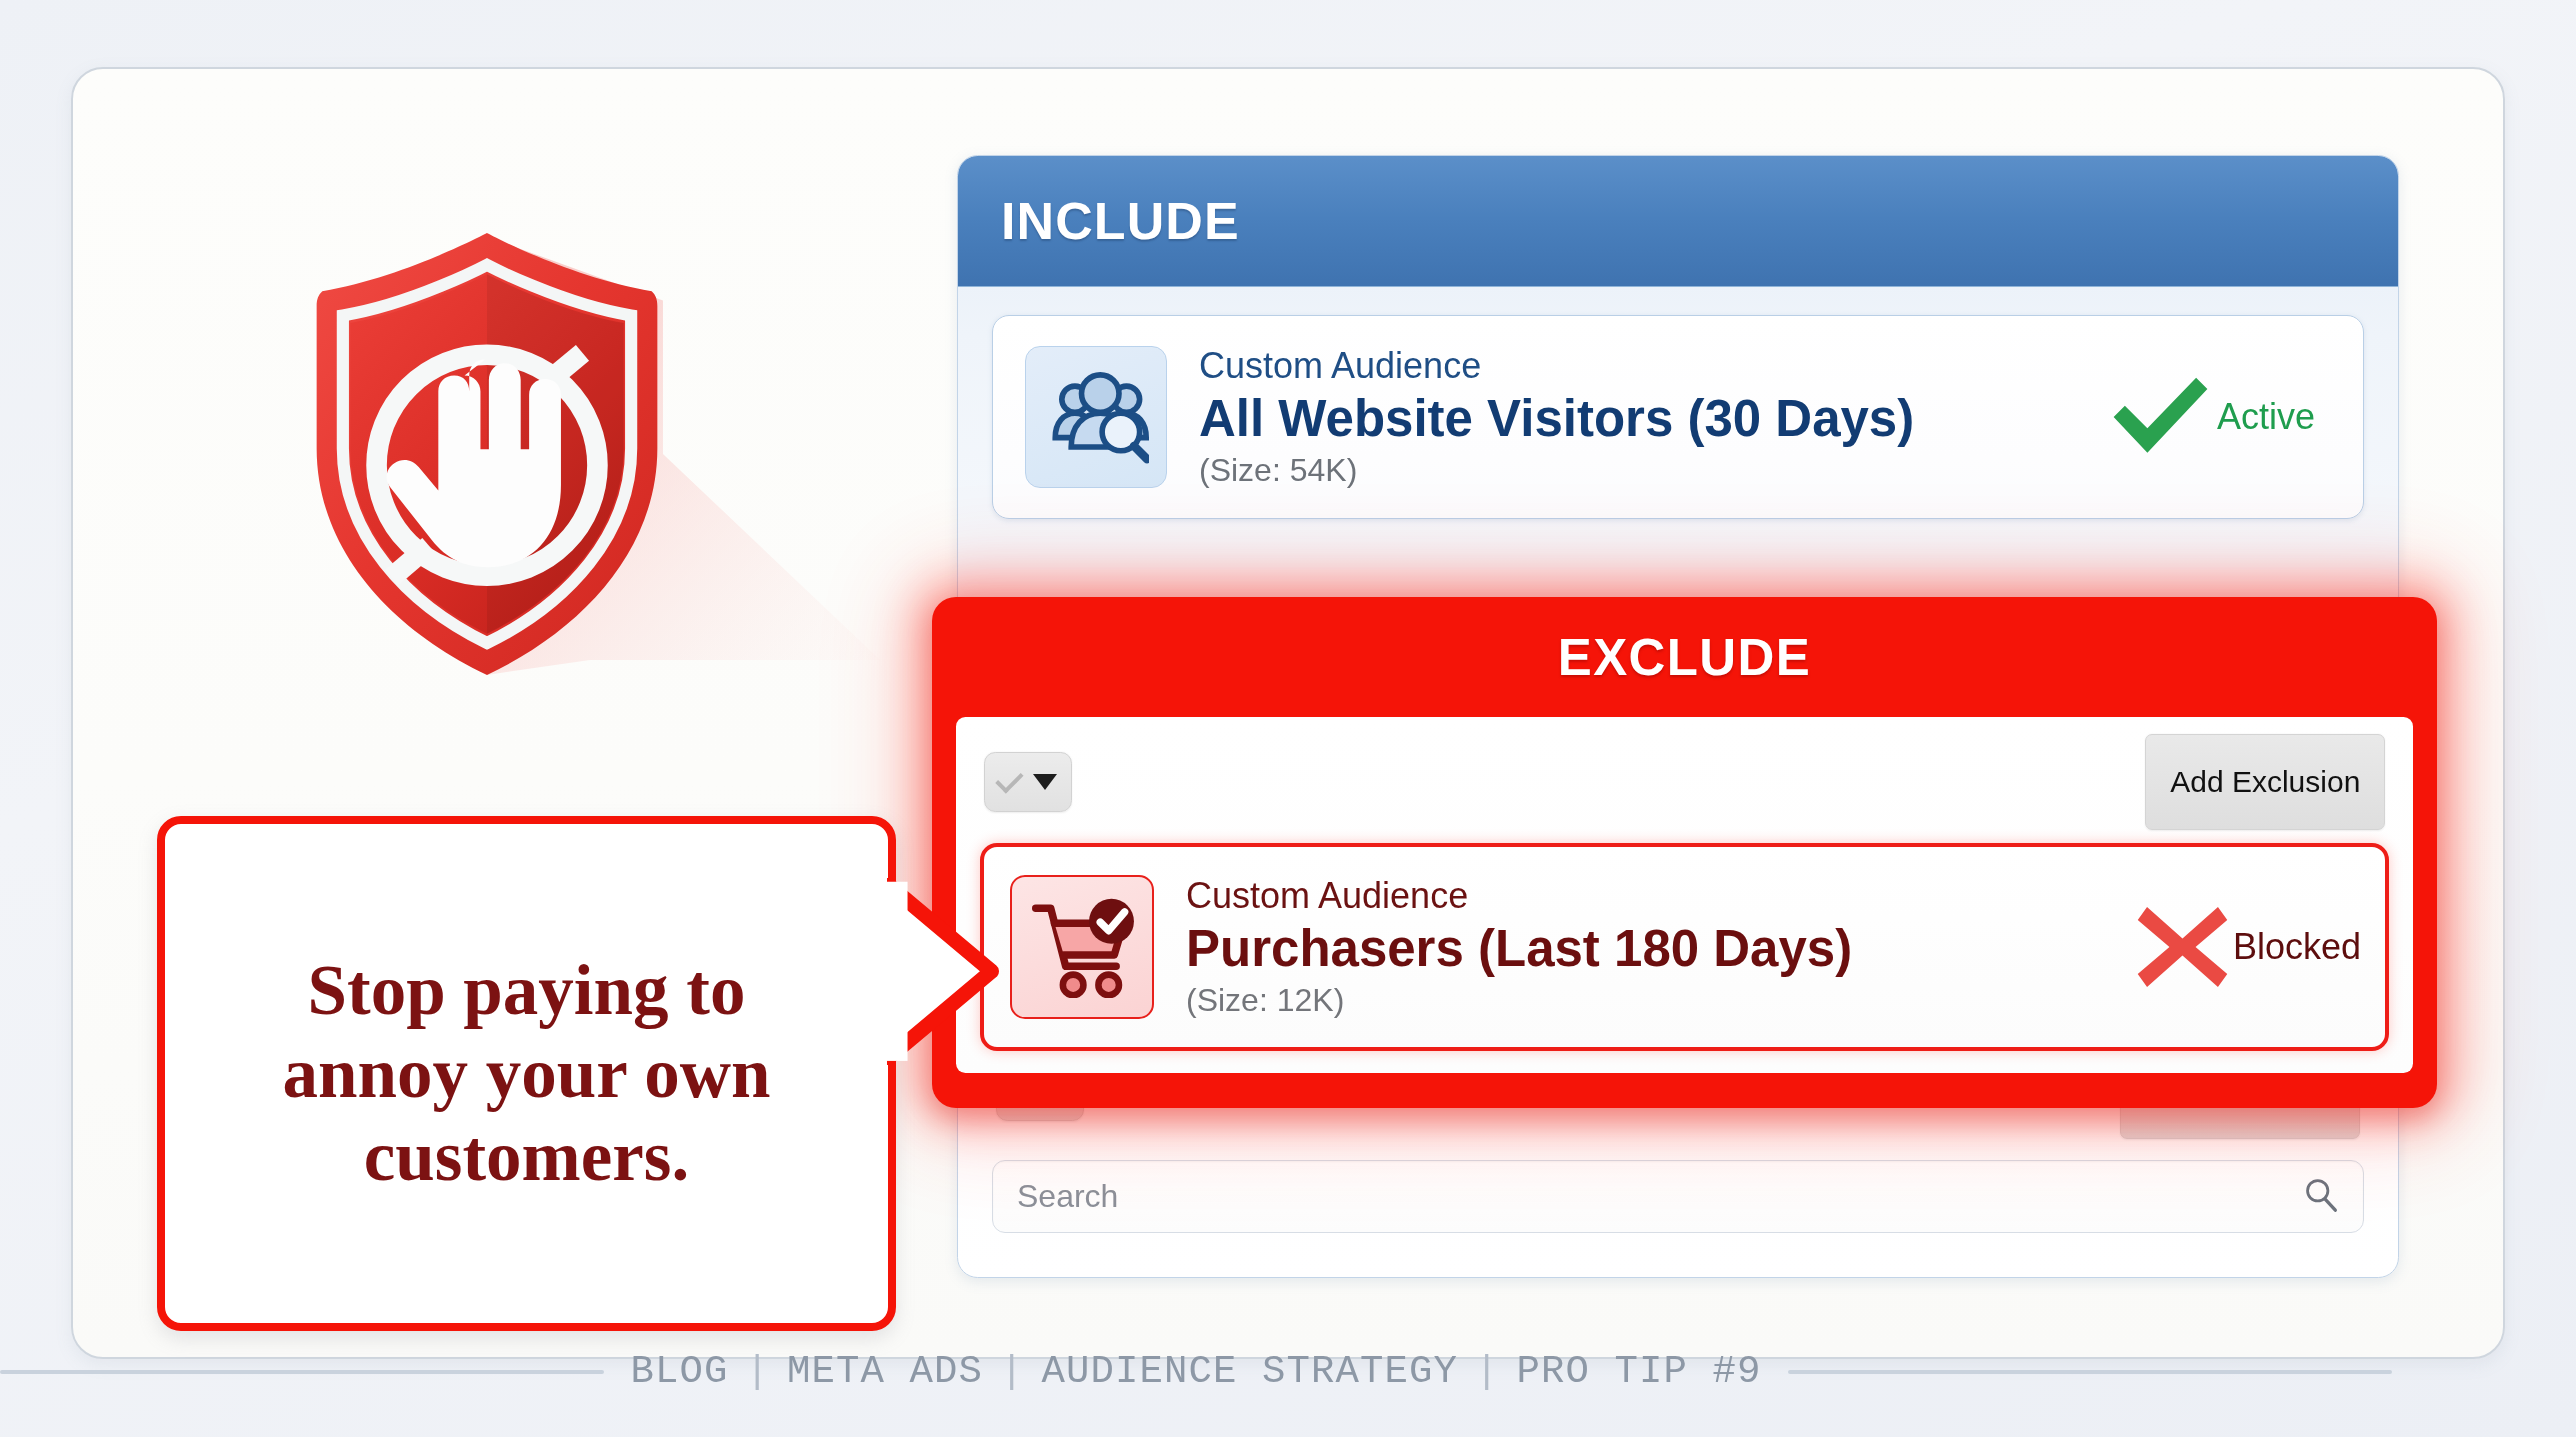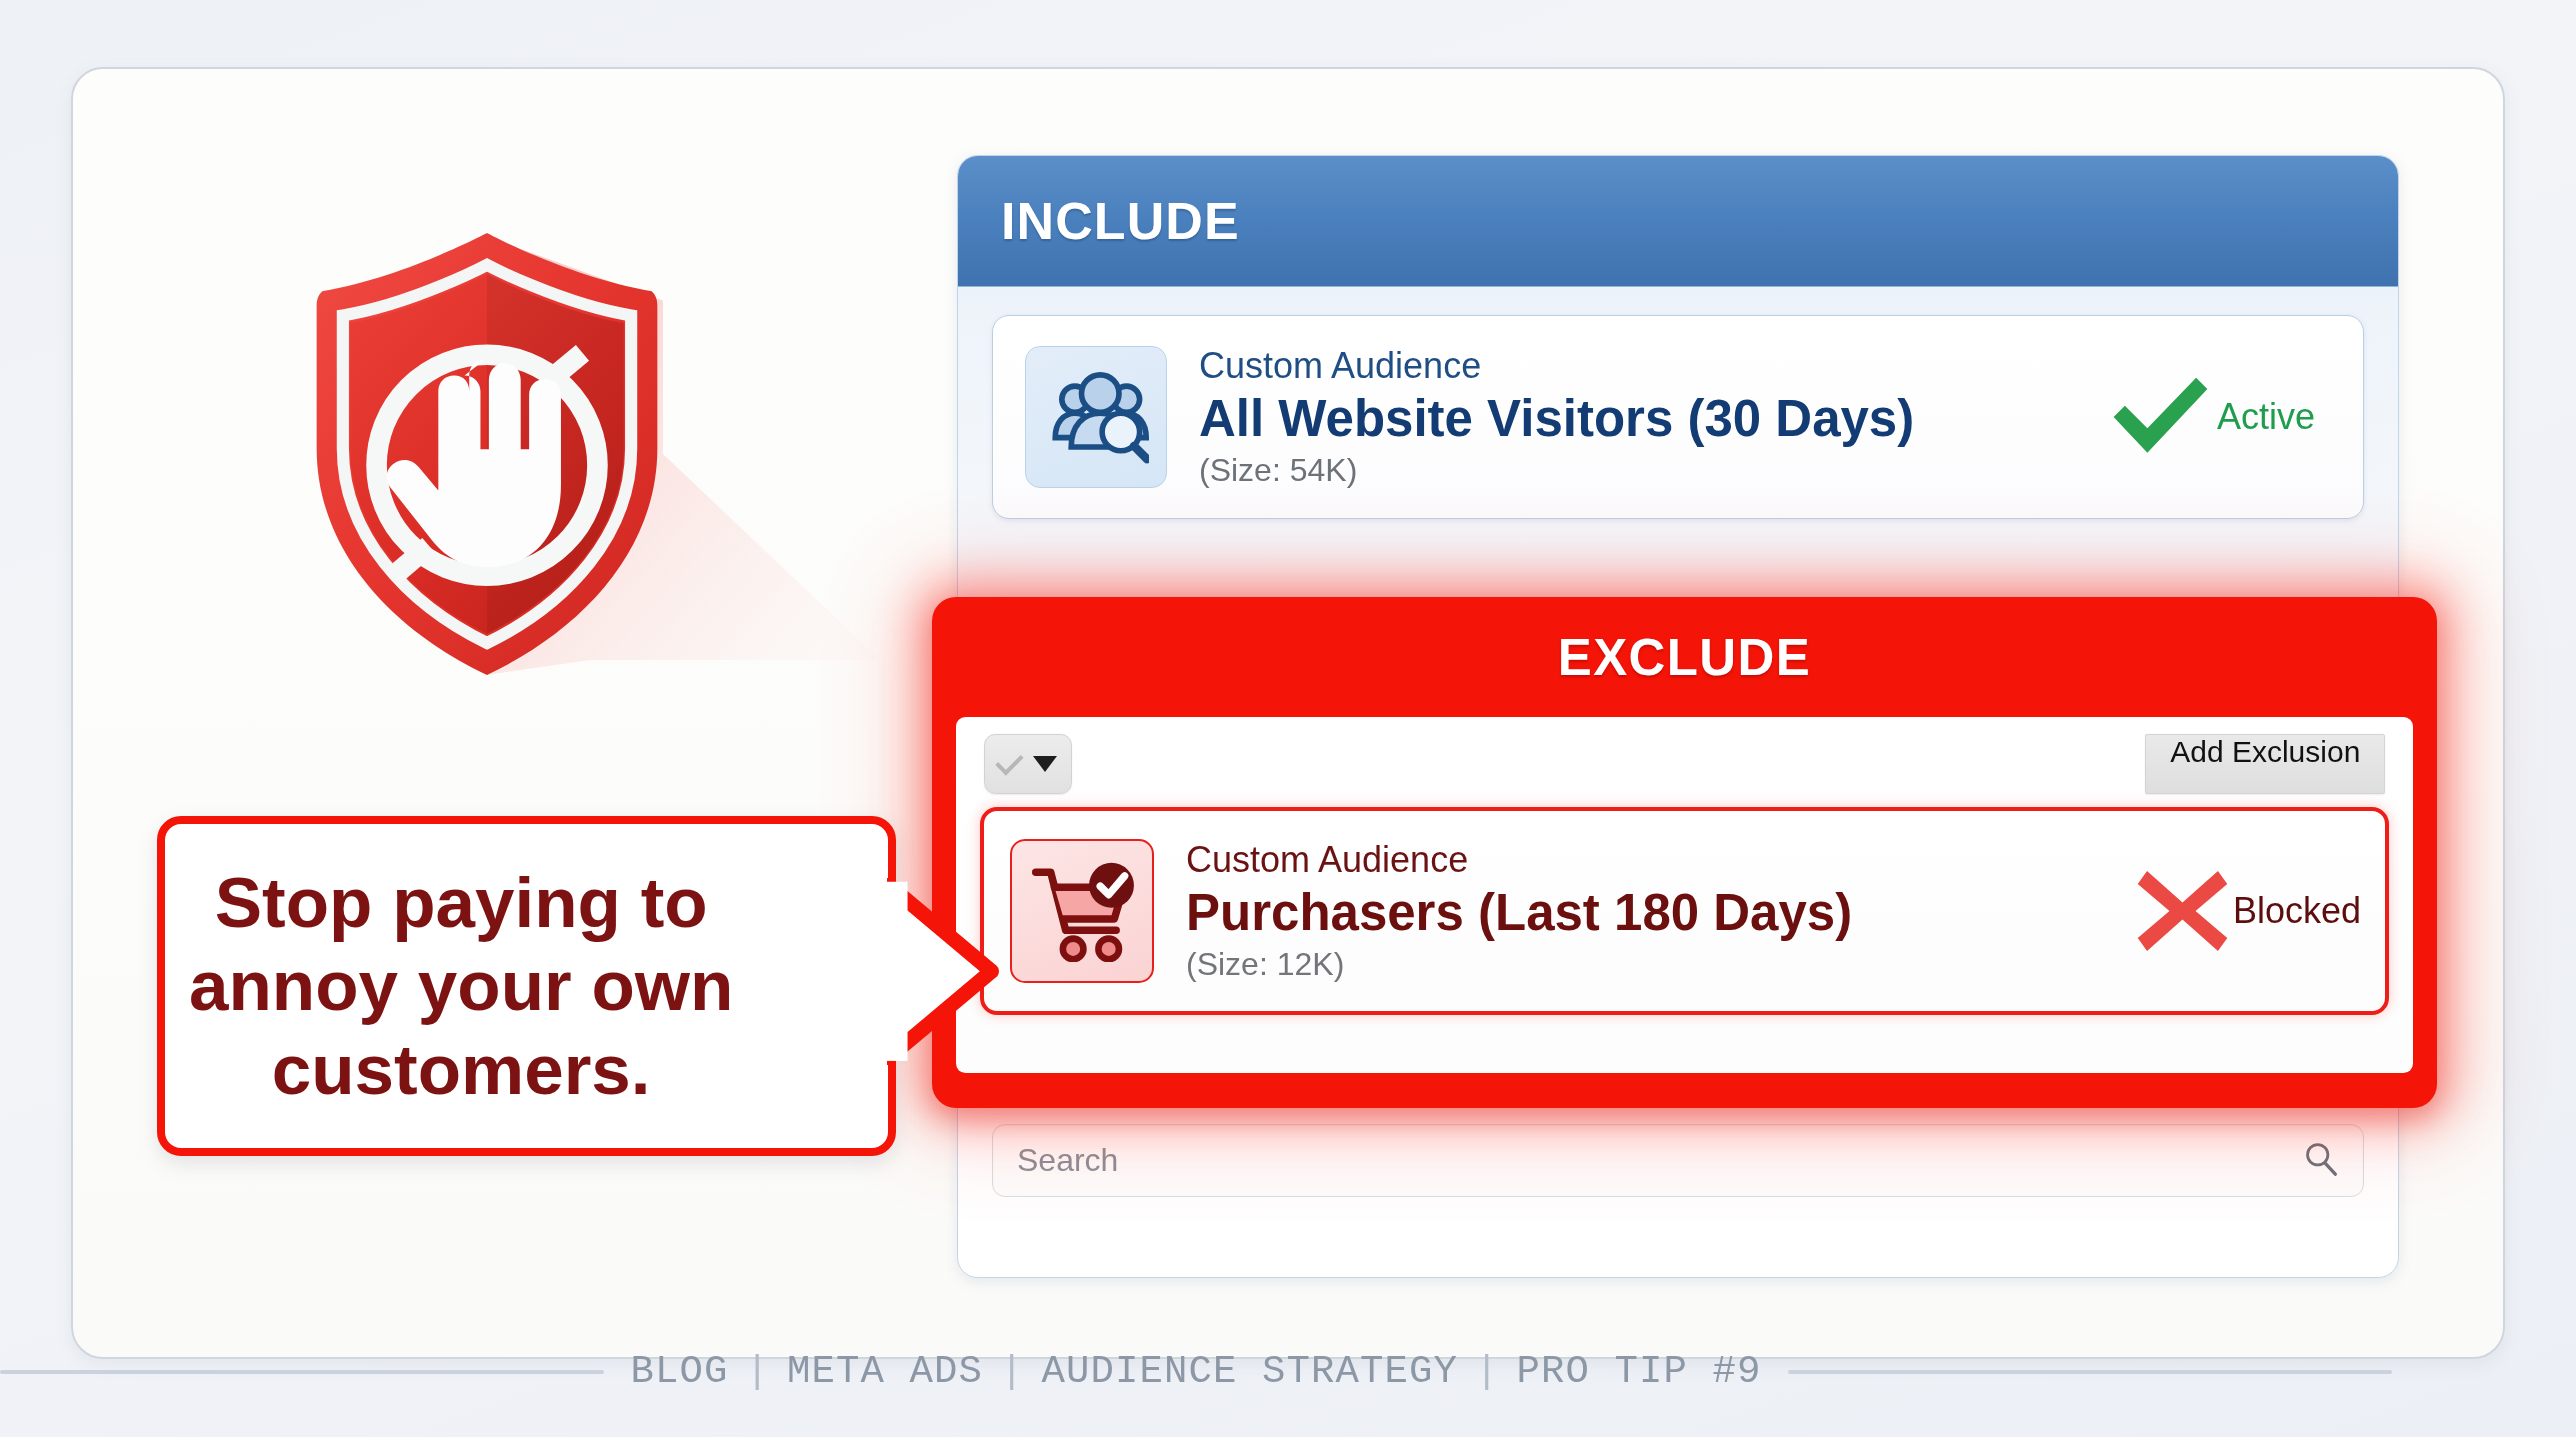--- a/index.html
+++ b/index.html
@@ -161,25 +161,25 @@
     transform: rotate(-45deg) translateY(-2.8px);
   }
   .tri-down {
     width: 0; height: 0;
     border-left: 12px solid transparent;
     border-right: 12px solid transparent;
     border-top: 16px solid #1e1e1e;
   }
   .add-excl-btn {
     height: 58px;
-    padding: 0 24px;
+    padding: 18px 24px;
     background: linear-gradient(180deg, #e9e9e9 0%, #dedede 100%);
     border: 0.9px solid #d4d4d4;
-    border-radius: 2px;
-    display:flex; 
+    border-radius: 7px;
+    display:flex; align-items:center;
     font-size: 30px;
     color: #111;
     box-shadow: 0 0.9px 1.9px rgba(0,0,0,0.07);
   }
 
   .search-box {
     margin-top: 20.6px;
     height: 73px;
     background: linear-gradient(180deg, #ffffff 0%, #fcfcfc 100%);
     border: 1.9px solid #d7dde5;
@@ -235,27 +235,27 @@
   .aud-row-exclude .aud-kicker { color: #6b1212; }
   .aud-row-exclude .aud-name { color: #6b0f0f; }
   .aud-row-exclude .aud-size { color: #73757a; }
 
   
   .bubble {
     position: absolute;
     left: 157px;
     top: 816px;
     width: 739px;
-    height: 340px;
+    height: 515px;
     background: #ffffff;
     border: 8.4px solid #f51408;
     border-radius: 24px;
     box-shadow: 0 7.5px 19px rgba(140,140,150,0.20);
     box-sizing: border-box;
-    display:flex; align-items:center; 
+    display:flex; align-items:center; justify-content:center;font-family:Liberation Serif, serif;
   }
   .bubble-text {
     text-align:center;
     font-size: 71px;
     font-weight: bold;
     line-height: 1.17;
     color: #7c1212;
     padding: 0 24px;
   }
   .bubble-tail {

